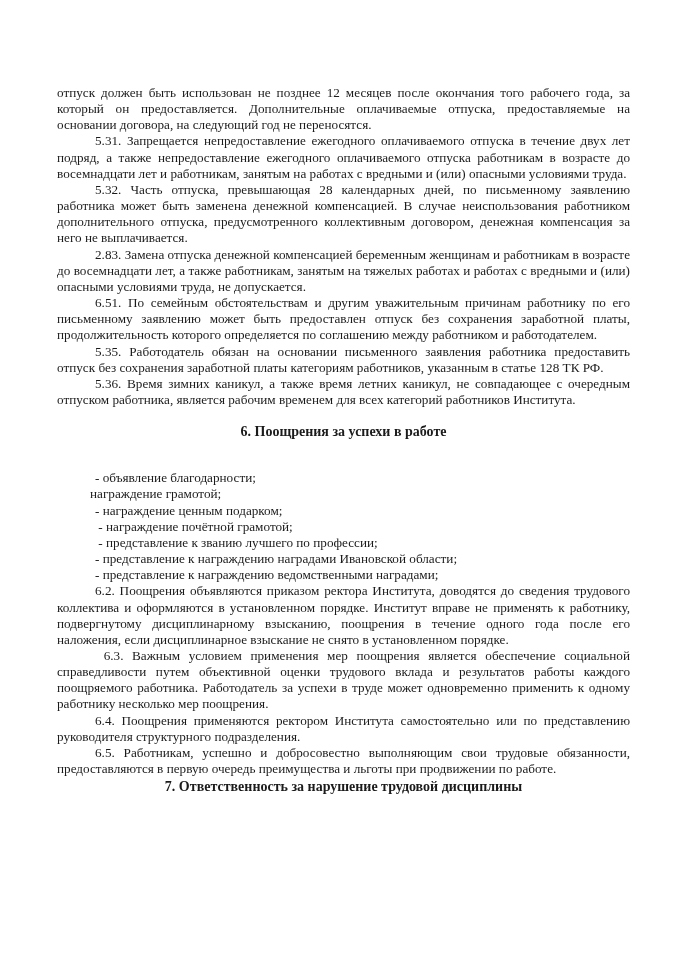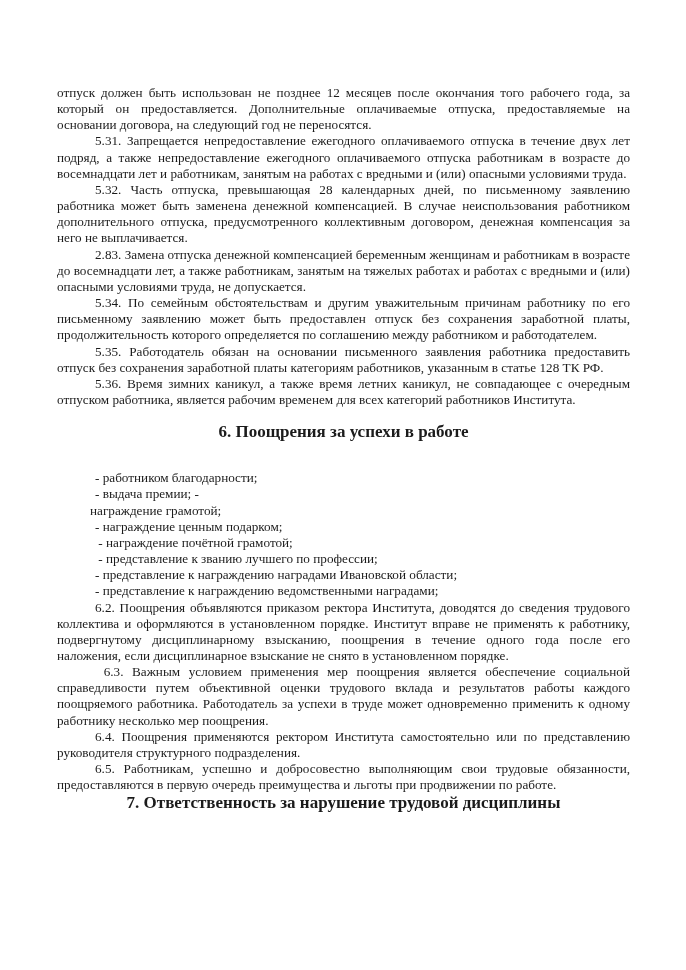--- a/index.html
+++ b/index.html
@@ -24,44 +24,43 @@
   .no-indent { text-indent: 0; }
   .li {
     text-align: left;
     text-indent: 38px;
   }
   .li-cont { text-indent: 33px; }
   .heading {
     margin: 16px 0 30px 0;
     text-align: center;
     font-weight: bold;
-    font-size: 17px;
+    font-size: 14px;
     line-height: 16.15px;
   }
   .heading-7 { margin: 2px 0 0 0; }
 </style>
 </head>
 <body>
 
 <div class="page">
 
   <p class="para no-indent">отпуск должен быть использован не позднее 12 месяцев после окончания того рабочего года, за который он предоставляется. Дополнительные оплачиваемые отпуска, предоставляемые на основании договора, на следующий год не переносятся.</p>
 
   <p class="para">5.31. Запрещается непредоставление ежегодного оплачиваемого отпуска в течение двух лет подряд, а также непредоставление ежегодного оплачиваемого отпуска работникам в возрасте до восемнадцати лет и работникам, занятым на работах с вредными и (или) опасными условиями труда.</p>
   <p class="para">5.32. Часть отпуска, превышающая 28 календарных дней, по письменному заявлению работника может быть заменена денежной компенсацией. В случае неиспользования работником дополнительного отпуска, предусмотренного коллективным договором, денежная компенсация за него не выплачивается.</p>
   <p class="para">2.83. Замена отпуска денежной компенсацией беременным женщинам и работникам в возрасте до восемнадцати лет, а также работникам, занятым на тяжелых работах и работах с вредными и (или) опасными условиями труда, не допускается.</p>
-  <p class="para">5.34. По семейным обстоятельствам и другим уважительным причинам работнику по его письменному заявлению может быть предоставлен отпуск без сохранения заработной платы, продолжительность которого определяется по соглашению между работником и работодателем.</p>
+  <p class="para">6.51. По семейным обстоятельствам и другим уважительным причинам работнику по его письменному заявлению может быть предоставлен отпуск без сохранения заработной платы, продолжительность которого определяется по соглашению между работником и работодателем.</p>
   <p class="para">5.35. Работодатель обязан на основании письменного заявления работника предоставить отпуск без сохранения заработной платы категориям работников, указанным в статье 128 ТК РФ.</p>
   <p class="para">5.36. Время зимних каникул, а также время летних каникул, не совпадающее с очередным отпуском работника, является рабочим временем для всех категорий работников Института.</p>
 
   <p class="heading">6. Поощрения за успехи в работе</p>
 
 
-  <p class="li">- работником благодарности;</p>
-  <p class="li">- выдача премии; -</p>
+  <p class="li">- объявление благодарности;</p>
   <p class="li li-cont">награждение грамотой;</p>
   <p class="li">- награждение ценным подарком;</p>
   <p class="li">&nbsp;- награждение почётной грамотой;</p>
   <p class="li">&nbsp;- представление к званию лучшего по профессии;</p>
   <p class="li">- представление к награждению наградами Ивановской области;</p>
   <p class="li">- представление к награждению ведомственными наградами;</p>
 
   <p class="para">6.2. Поощрения объявляются приказом ректора Института, доводятся до сведения трудового коллектива и оформляются в установленном порядке. Институт вправе не применять к работнику, подвергнутому дисциплинарному взысканию, поощрения в течение одного года после его наложения, если дисциплинарное взыскание не снято в установленном порядке.</p>
   <p class="para">&nbsp;6.3. Важным условием применения мер поощрения является обеспечение социальной справедливости путем объективной оценки трудового вклада и результатов работы каждого поощряемого работника. Работодатель за успехи в труде может одновременно применить к одному работнику несколько мер поощрения.</p>
   <p class="para">6.4. Поощрения применяются ректором Института самостоятельно или по представлению руководителя структурного подразделения.</p>

